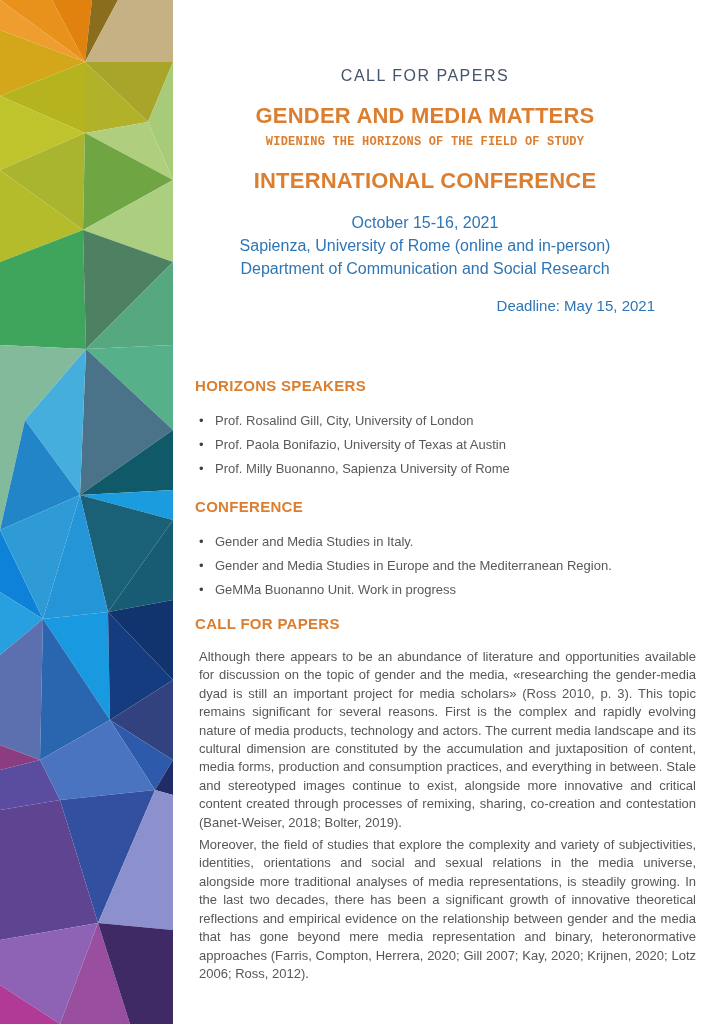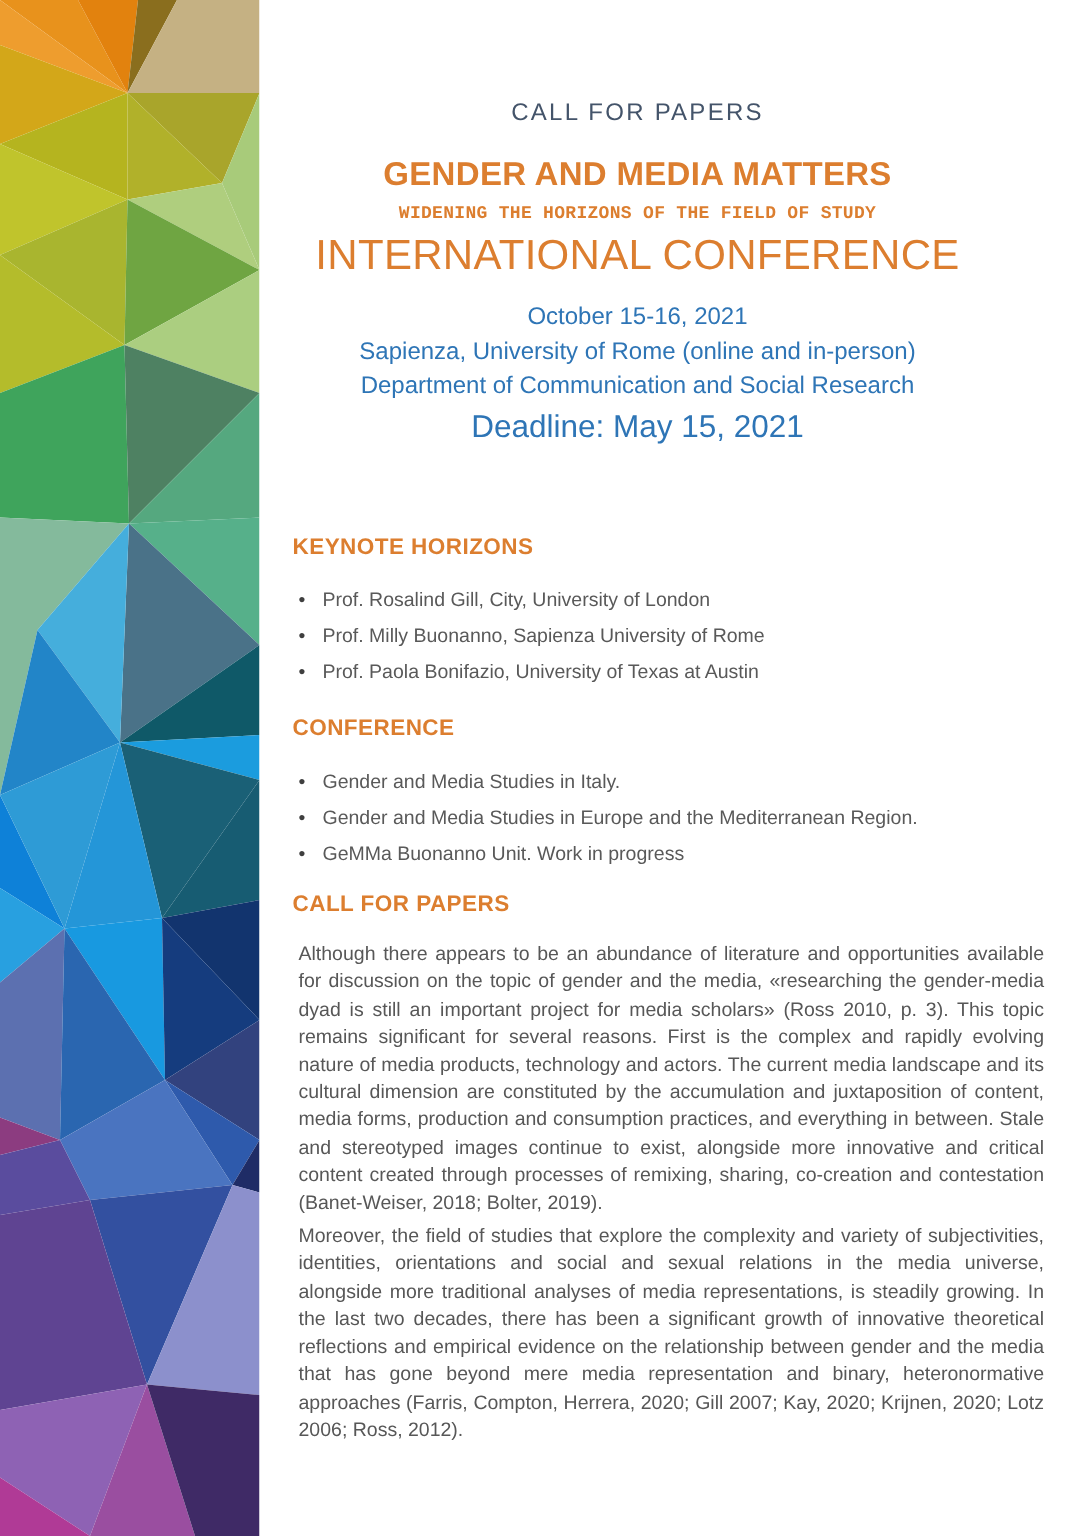--- a/index.html
+++ b/index.html
@@ -13,23 +13,23 @@
     width:724px;height:1024px;position:relative;background:#ffffff;
     font-family:"Liberation Sans", sans-serif;overflow:hidden;
   }
   .sidebar{position:absolute;left:0;top:0;width:173px;height:1024px;}
   .content{position:absolute;left:195px;top:0;width:505px;}
 
   .center-block{width:460px;text-align:center;}
   .kicker{margin-top:66px;font-size:16px;line-height:20px;letter-spacing:1.5px;color:var(--kicker);}
   .title{margin-top:16px;font-size:22px;line-height:28px;font-weight:bold;color:var(--orange);letter-spacing:.2px;text-align:center;}
   .subtitle{margin-top:4px;font-size:12px;line-height:16px;font-weight:bold;color:var(--orange);letter-spacing:.2px;font-family:Liberation Mono, monospace;}
-  .conference{margin-top:6px;font-size:28px;line-height:28px;font-weight:normal;color:var(--orange);letter-spacing:.2px;}
+  .conference{margin-top:17px;font-size:22px;line-height:28px;font-weight:bold;color:var(--orange);letter-spacing:.2px;}
   .dates{margin-top:16px;font-size:16px;line-height:23px;color:var(--blue);}
-  .deadline{margin-top:4px;font-size:21px;line-height:23px;color:var(--blue);}
+  .deadline{margin-top:14px;font-size:15px;line-height:23px;color:var(--blue);text-align:right;}
 
   .section-heading{margin:0;font-size:15px;line-height:19px;font-weight:bold;color:var(--orange);letter-spacing:.3px;}
   .mt-keynote{margin-top:59px;}
   .mt-roundtables{margin-top:16px;}
   .mt-cfp{margin-top:12px;}
 
   ul.flyer-list{margin:14px 0 0 0;padding:0;list-style:none;}
   ul.flyer-list li{
     position:relative;padding-left:20px;font-size:13px;line-height:24px;color:#595959;
   }
@@ -113,25 +113,25 @@
     <div class="subtitle">WIDENING THE HORIZONS OF THE FIELD OF STUDY</div>
     <div class="conference">INTERNATIONAL CONFERENCE</div>
     <div class="dates">
       <div>October 15-16, 2021</div>
       <div>Sapienza, University of Rome (online and in-person)</div>
       <div>Department of Communication and Social Research</div>
     </div>
     <div class="deadline">Deadline: May 15, 2021</div>
   </div>
 
-  <h2 class="section-heading mt-keynote">KEYNOTE HORIZONS</h2>
+  <h2 class="section-heading mt-keynote">HORIZONS SPEAKERS</h2>
   <ul class="flyer-list">
     <li>Prof. Rosalind Gill, City, University of London</li>
+    <li>Prof. Paola Bonifazio, University of Texas at Austin</li>
     <li>Prof. Milly Buonanno, Sapienza University of Rome</li>
-    <li>Prof. Paola Bonifazio, University of Texas at Austin</li>
   </ul>
 
   <h2 class="section-heading mt-roundtables">CONFERENCE</h2>
   <ul class="flyer-list">
     <li>Gender and Media Studies in Italy.</li>
     <li>Gender and Media Studies in Europe and the Mediterranean Region.</li>
     <li>GeMMa Buonanno Unit. Work in progress</li>
   </ul>
 
   <h2 class="section-heading mt-cfp">CALL FOR PAPERS</h2>

